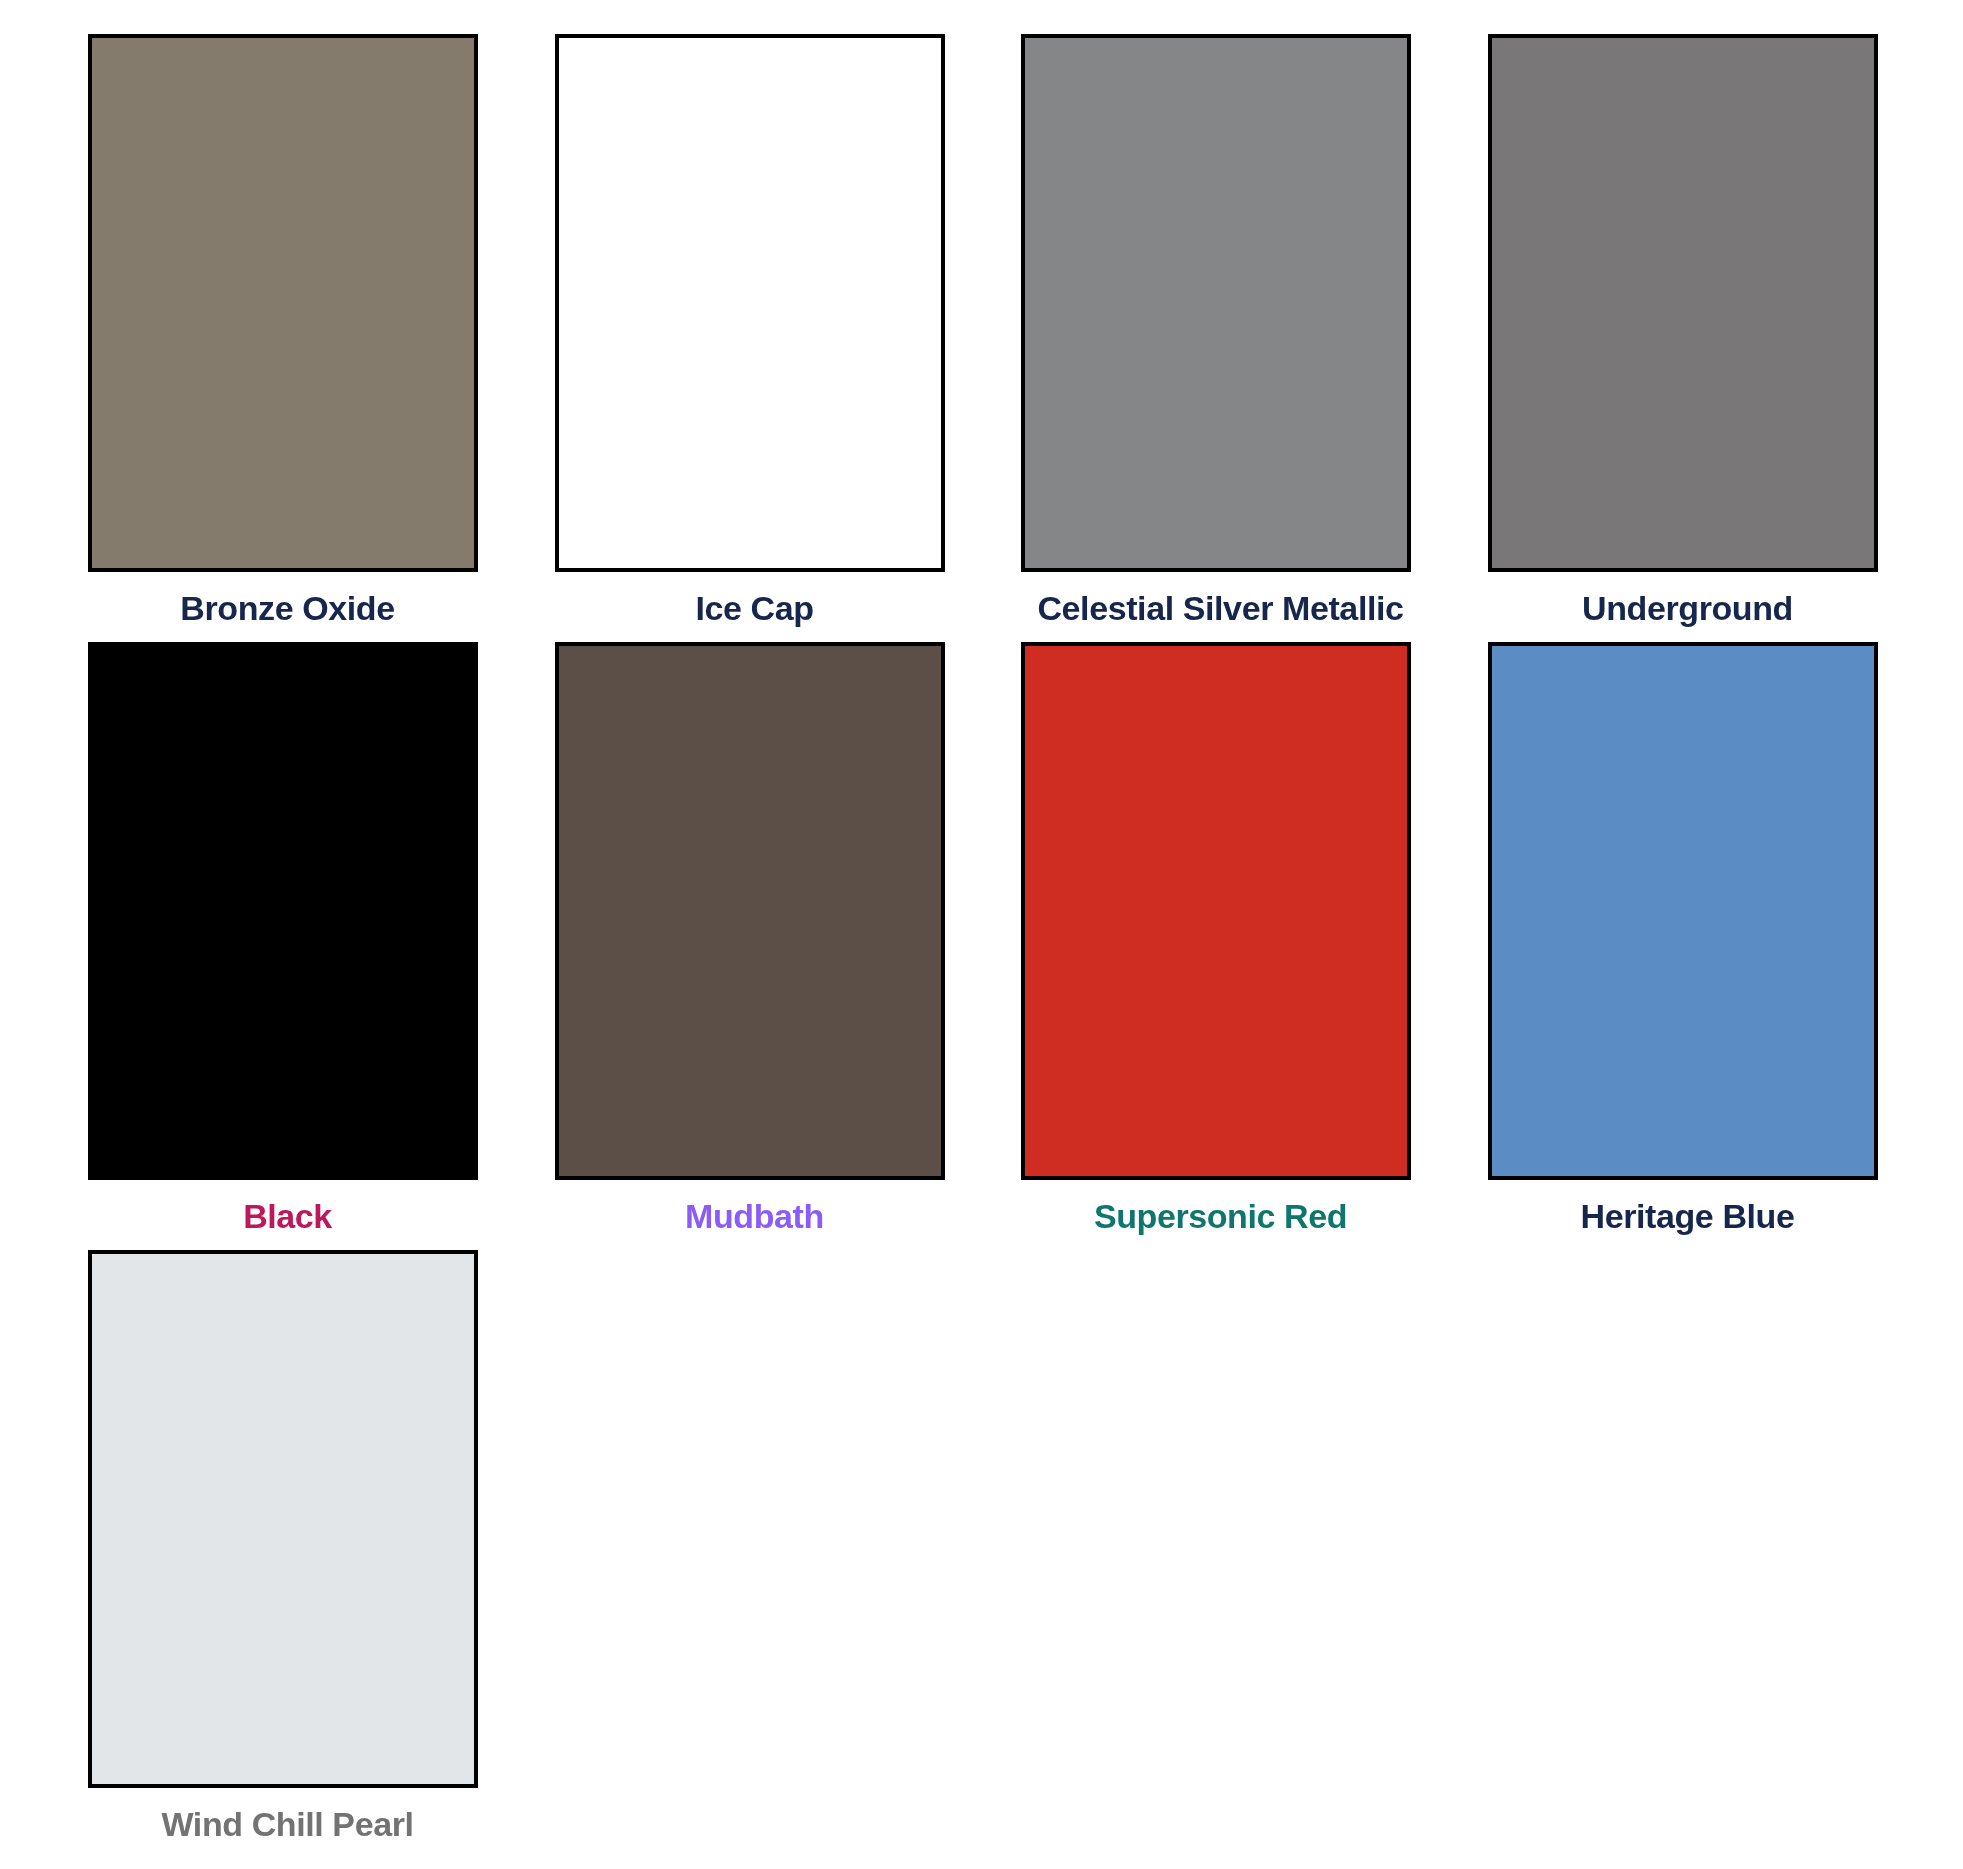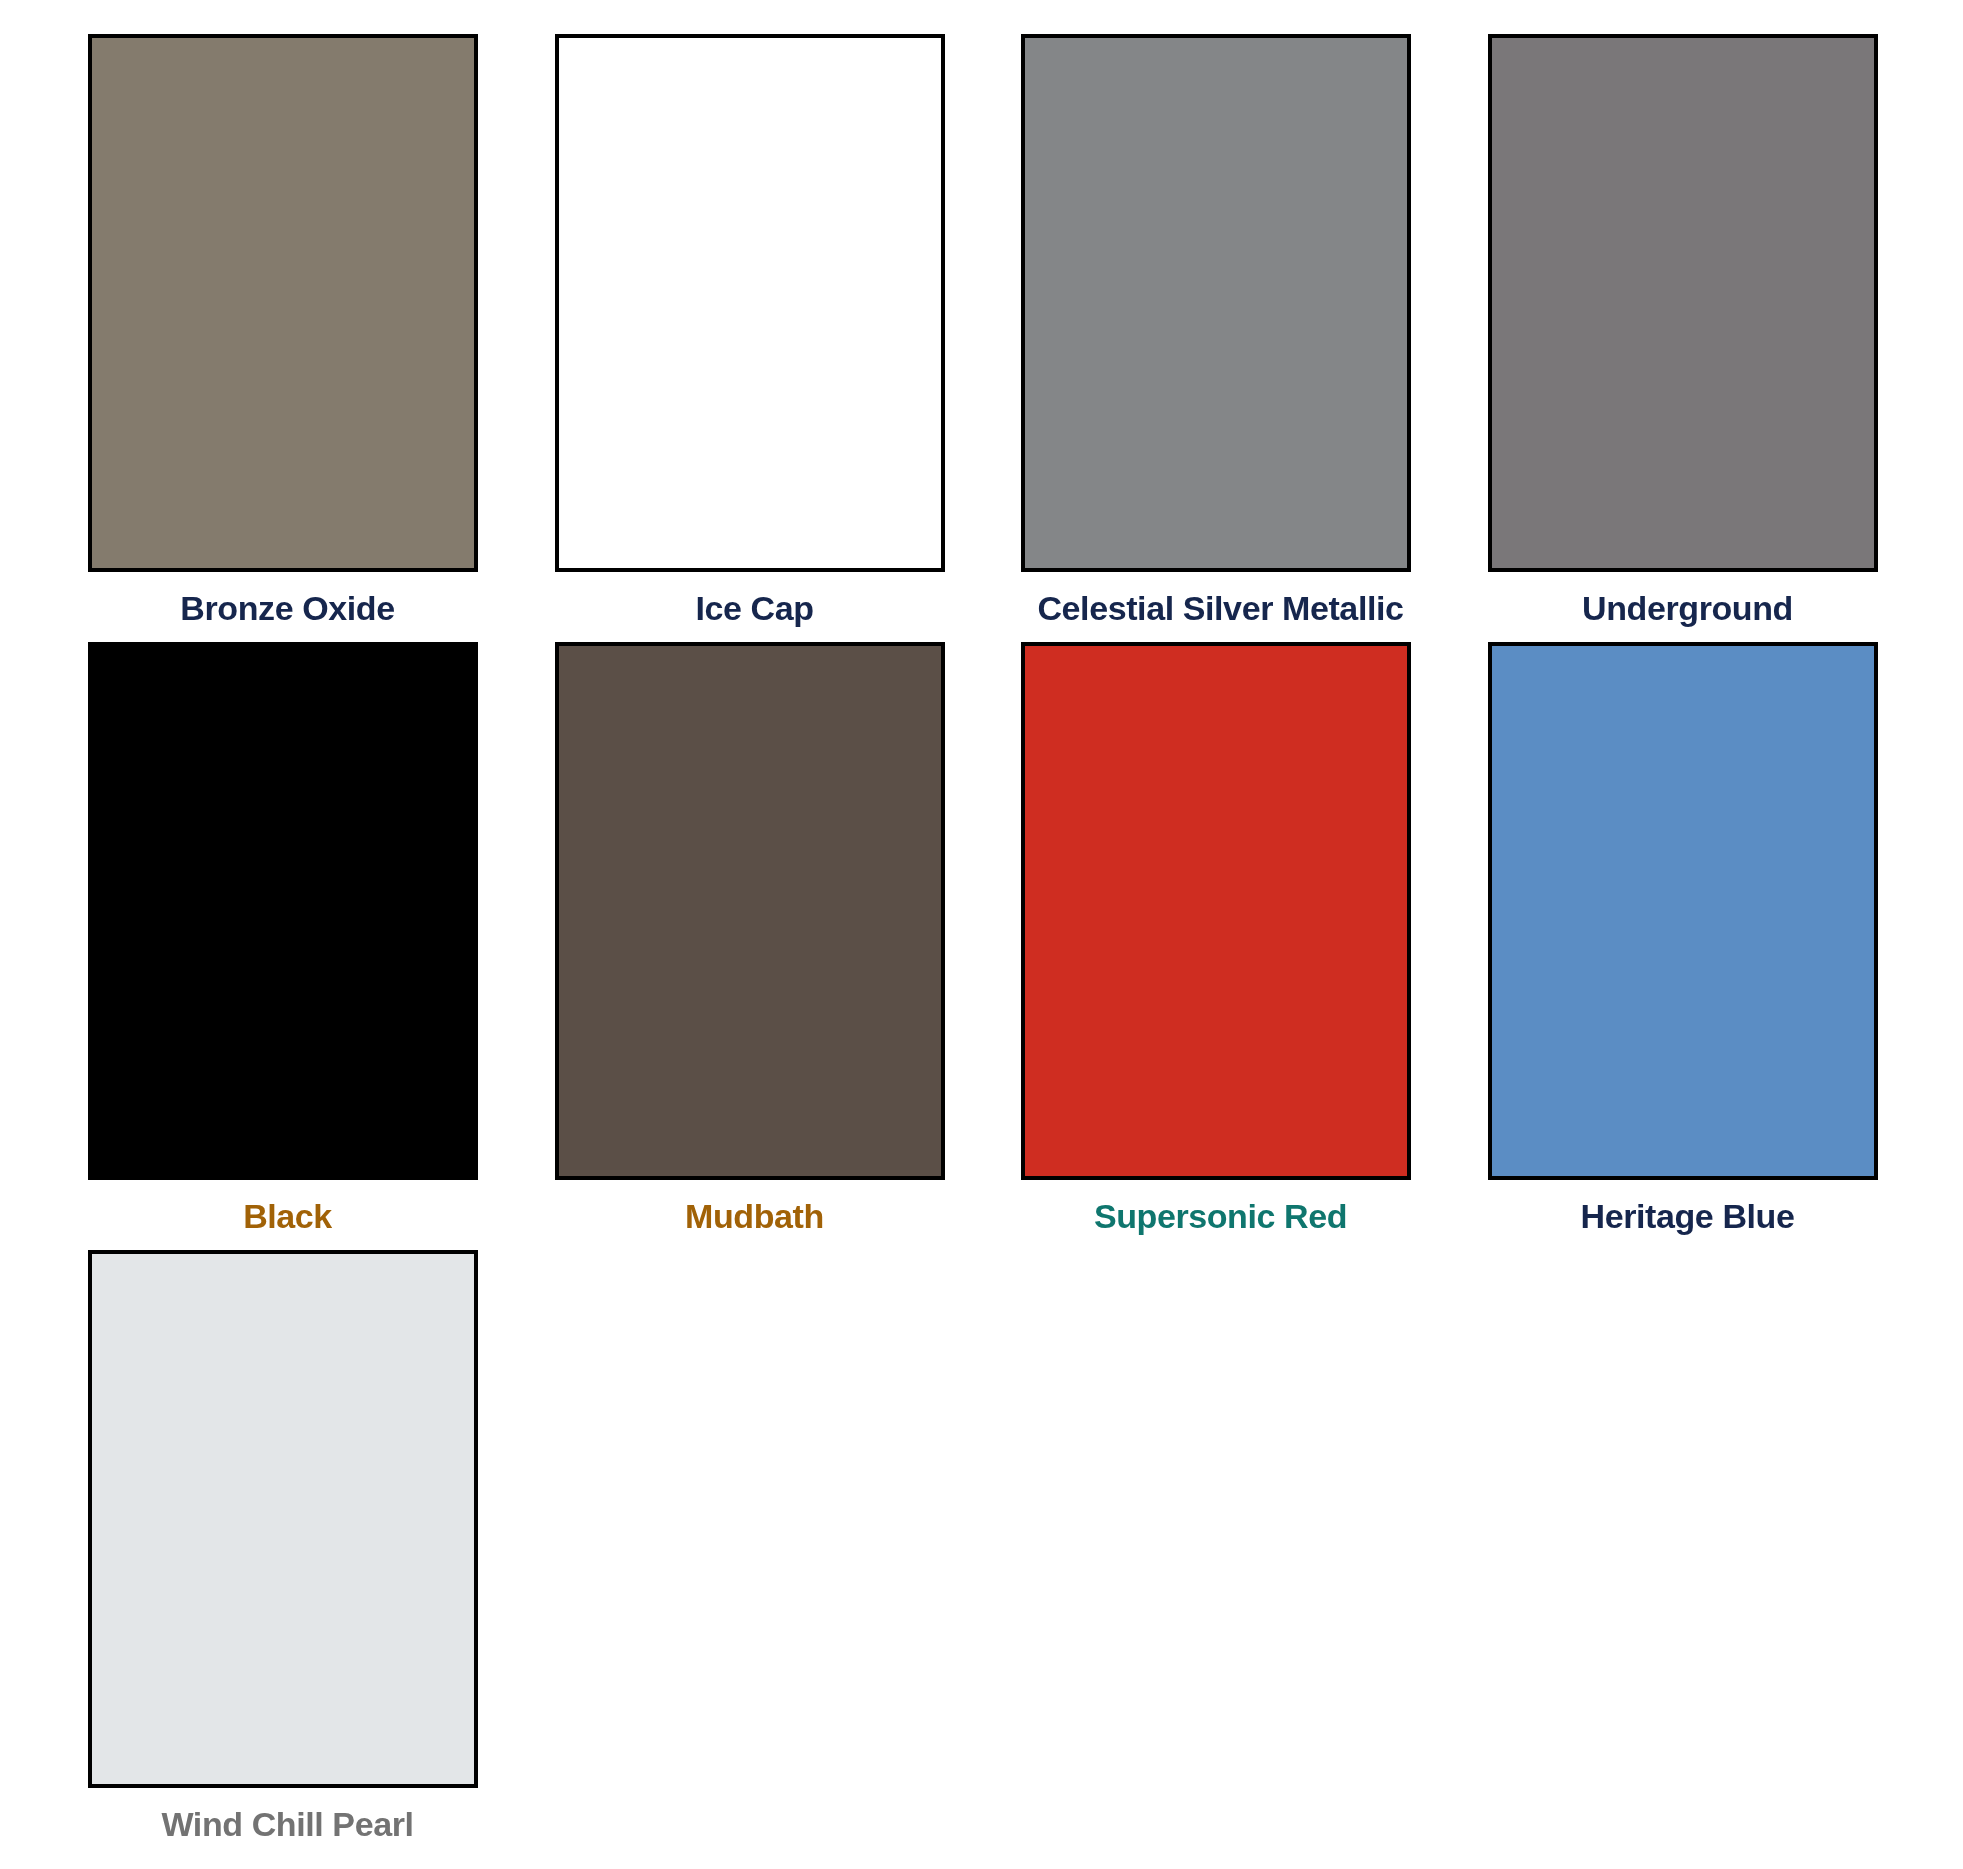--- a/index.html
+++ b/index.html
@@ -74,26 +74,26 @@
     <span class="swatch-label" style="color: rgb(22, 38, 77);">Celestial Silver Metallic</span>
   </div>
 
   <div class="swatch-cell col-3 row-0">
     <span class="swatch-chip" style="background-color: rgb(122, 119, 121); border-color: rgb(0, 0, 0);"></span>
     <span class="swatch-label" style="color: rgb(22, 38, 77);">Underground</span>
   </div>
 
   <div class="swatch-cell col-0 row-1">
     <span class="swatch-chip" style="background-color: rgb(0, 0, 0); border-color: rgb(0, 0, 0);"></span>
-    <span class="swatch-label" style="color: #a16207;">Black</span>
+    <span class="swatch-label" style="color: #be185d;">Black</span>
   </div>
 
   <div class="swatch-cell col-1 row-1">
     <span class="swatch-chip" style="background-color: rgb(91, 79, 71); border-color: rgb(0, 0, 0);"></span>
-    <span class="swatch-label" style="color: #a16207;">Mudbath</span>
+    <span class="swatch-label" style="color: #8b5cf6;">Mudbath</span>
   </div>
 
   <div class="swatch-cell col-2 row-1">
     <span class="swatch-chip" style="background-color: rgb(207, 45, 33); border-color: rgb(0, 0, 0);"></span>
     <span class="swatch-label" style="color: #0f766e;">Supersonic Red</span>
   </div>
 
   <div class="swatch-cell col-3 row-1">
     <span class="swatch-chip" style="background-color: rgb(91, 141, 196); border-color: rgb(0, 0, 0);"></span>
     <span class="swatch-label" style="color: rgb(22, 38, 77);">Heritage Blue</span>

